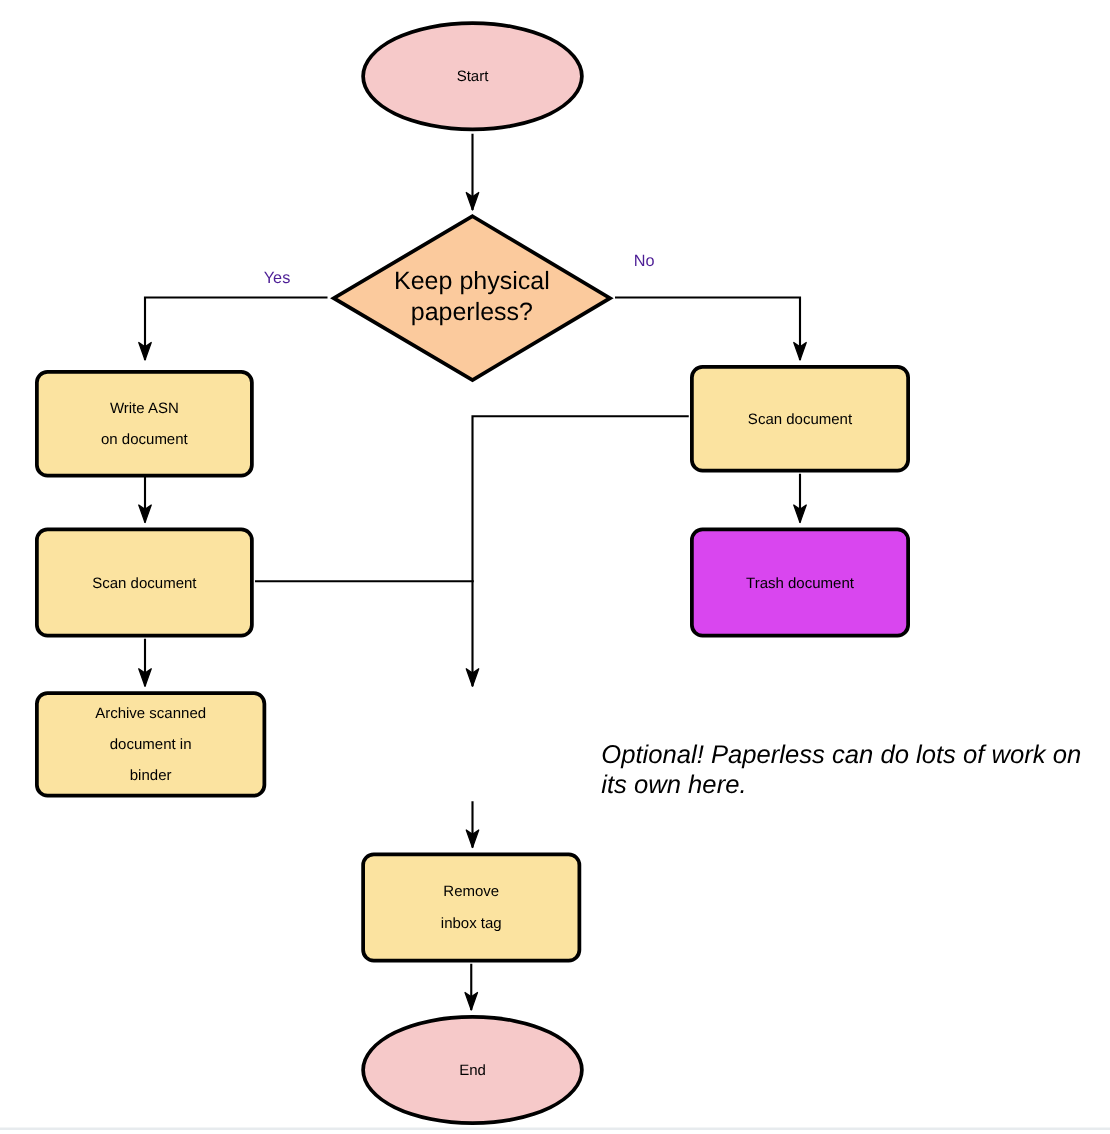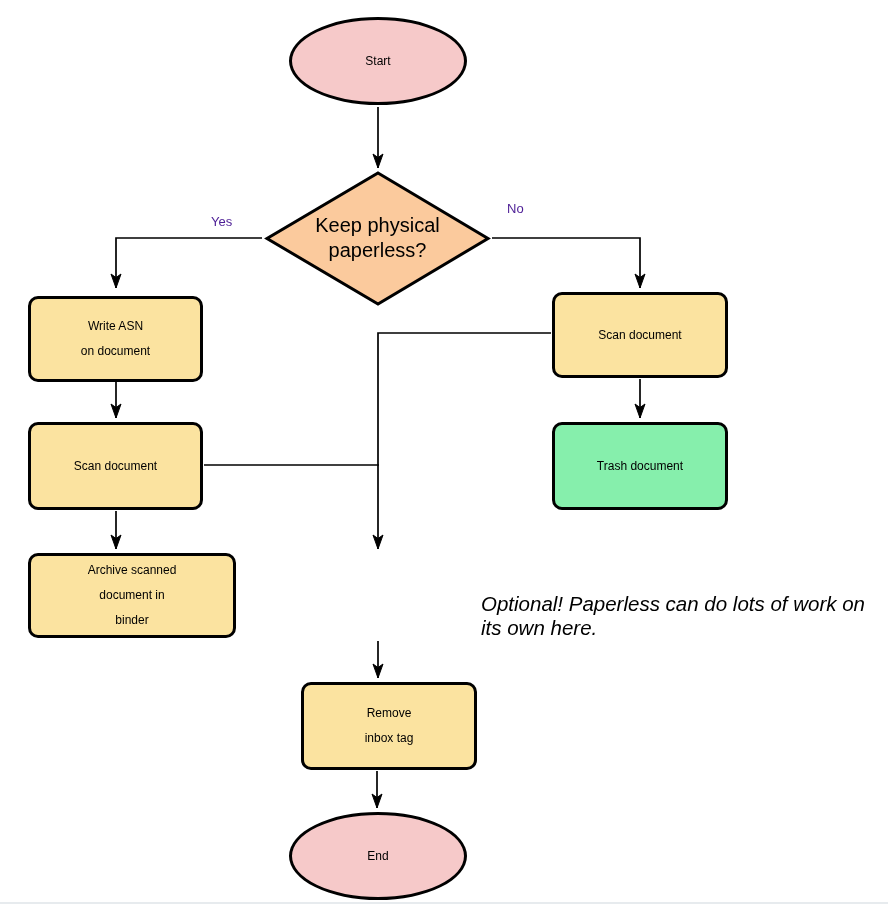--- a/index.html
+++ b/index.html
@@ -113,28 +113,28 @@
 
   <div class="diamond-label" style="left:267px; top:172px; width:221px; height:132px;">Keep physical
 paperless?</div>
 
   <div class="edge-label" style="left:211px; top:211px;">Yes</div>
   <div class="edge-label" style="left:507px; top:198px;">No</div>
 
   <div class="node process" style="left: 28px; top: 296px; width: 175px; height: 86px; background-color: rgb(251, 227, 160);">Write ASN
 on document</div>
   <div class="node process" style="left: 28px; top: 422px; width: 175px; height: 88px; background-color: rgb(251, 227, 160);">Scan document</div>
-  <div class="node process" style="left: 28px; top: 553px; width: 208px; height: 85px; background-color: rgb(251, 227, 160);">Archive scanned
+  <div class="node process" style="left: 28px; top: 553px; width: 185px; height: 85px; background-color: rgb(251, 227, 160);">Archive scanned
 document in
 binder</div>
 
   <div class="node process" style="left: 552px; top: 292px; width: 176px; height: 86px; background-color: rgb(251, 227, 160);">Scan document</div>
-  <div class="node process" style="left: 552px; top: 422px; width: 176px; height: 88px; background-color: #86efac;">Trash document</div>
+  <div class="node process" style="left: 552px; top: 422px; width: 176px; height: 88px; background-color: #d946ef;">Trash document</div>
 
-  <div class="node process" style="left: 289px; top: 682px; width: 176px; height: 88px; background-color: rgb(251, 227, 160); margin-left: 12px;">Remove
+  <div class="node process" style="left: 289px; top: 682px; width: 176px; height: 88px; background-color: rgb(251, 227, 160);">Remove
 inbox tag</div>
   <div class="node terminator" style="left: 289px; top: 812px; width: 178px; height: 88px; background-color: rgb(246, 201, 201);">End</div>
 
   <div class="annotation" style="left:481px; top:592px; width:412px;">Optional! Paperless can do lots of work on
 its own here.</div>
 
   <div class="bottom-rule"></div>
 </div>
 
 </body></html>

